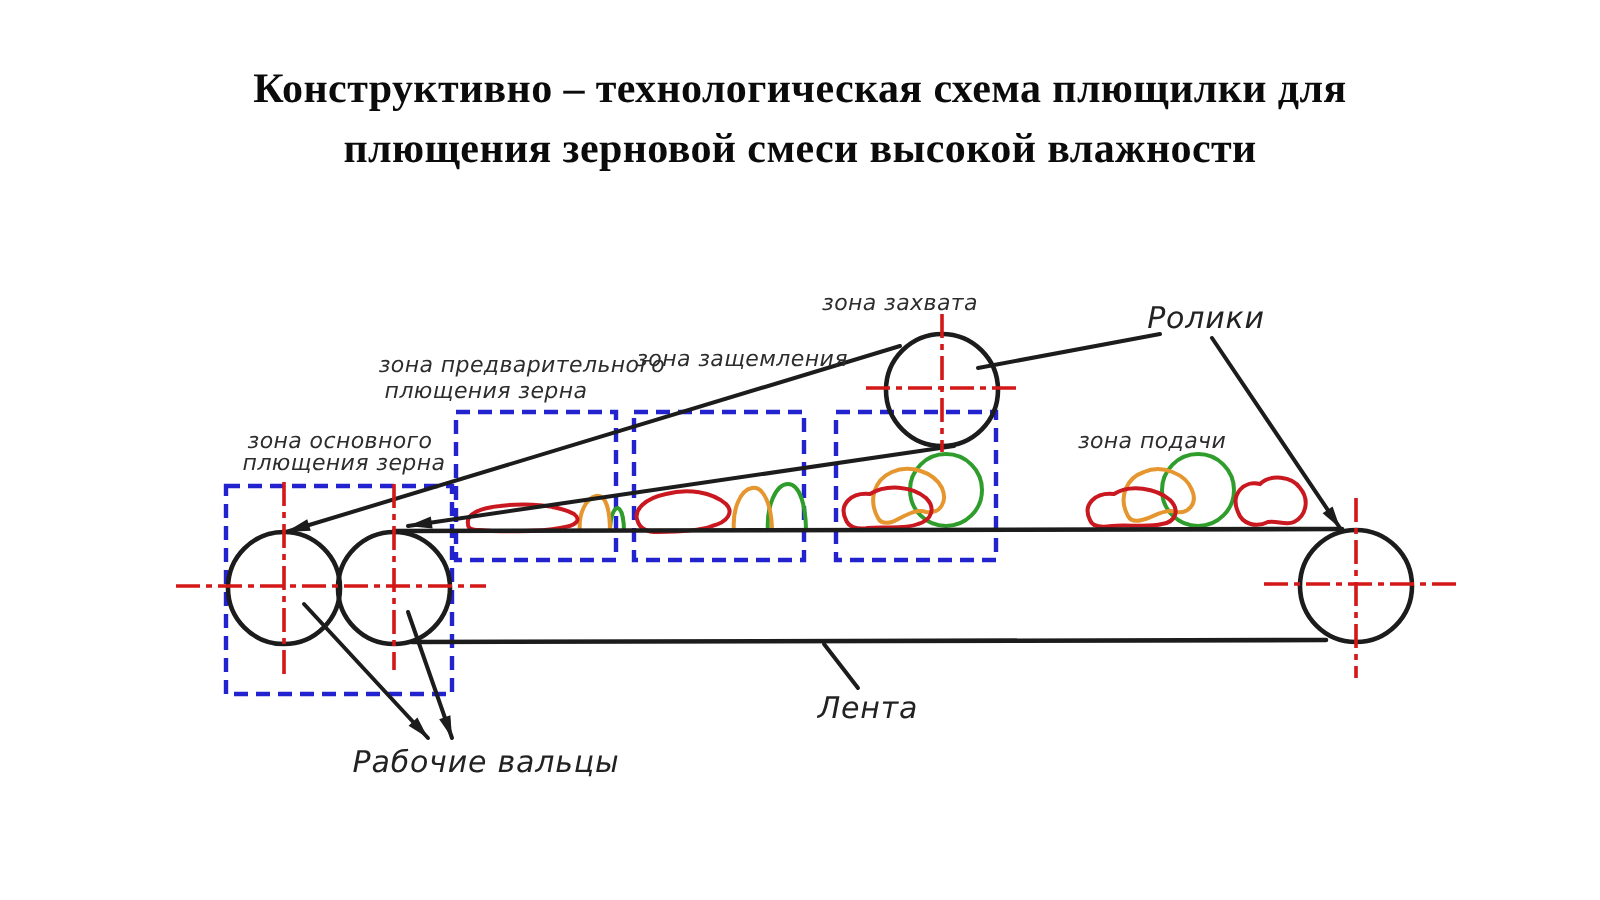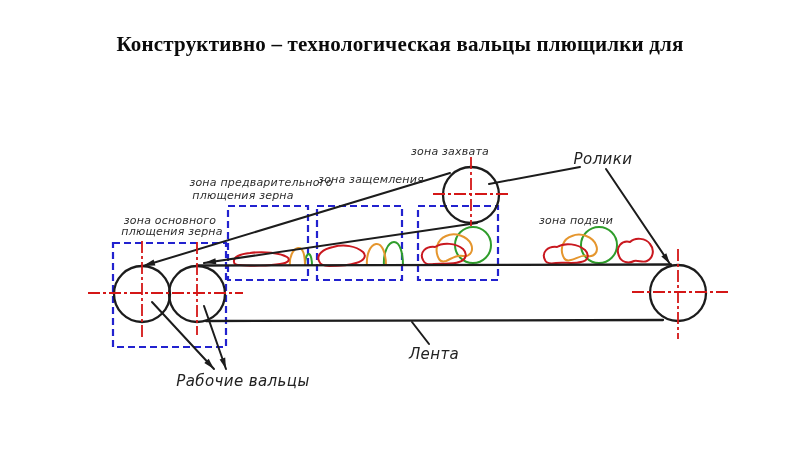--- a/index.html
+++ b/index.html
@@ -36,21 +36,22 @@
     fill:#222222;
     letter-spacing:0.4px;
   }
 </style>
 </head>
 <body>
 
 <div class="stage">
 
   <div class="title">
-    <div>Конструктивно – технологическая вальцы плющилки для</div>
+    <div>Конструктивно – технологическая схема плющилки для</div>
+    <div>плющения зерновой смеси высокой влажности</div>
   </div>
 
   <svg class="scheme" width="800" height="450" viewBox="0 0 800 450">
 
     <g fill="none" stroke-width="2.2" stroke-dasharray="7 4" stroke="#2222cf">
       <rect x="113" y="243" width="113" height="104"></rect>
       <rect x="228" y="206" width="80" height="74"></rect>
       <rect x="317" y="206" width="85" height="74"></rect>
       <rect x="418" y="206" width="80" height="74"></rect>
     </g>

